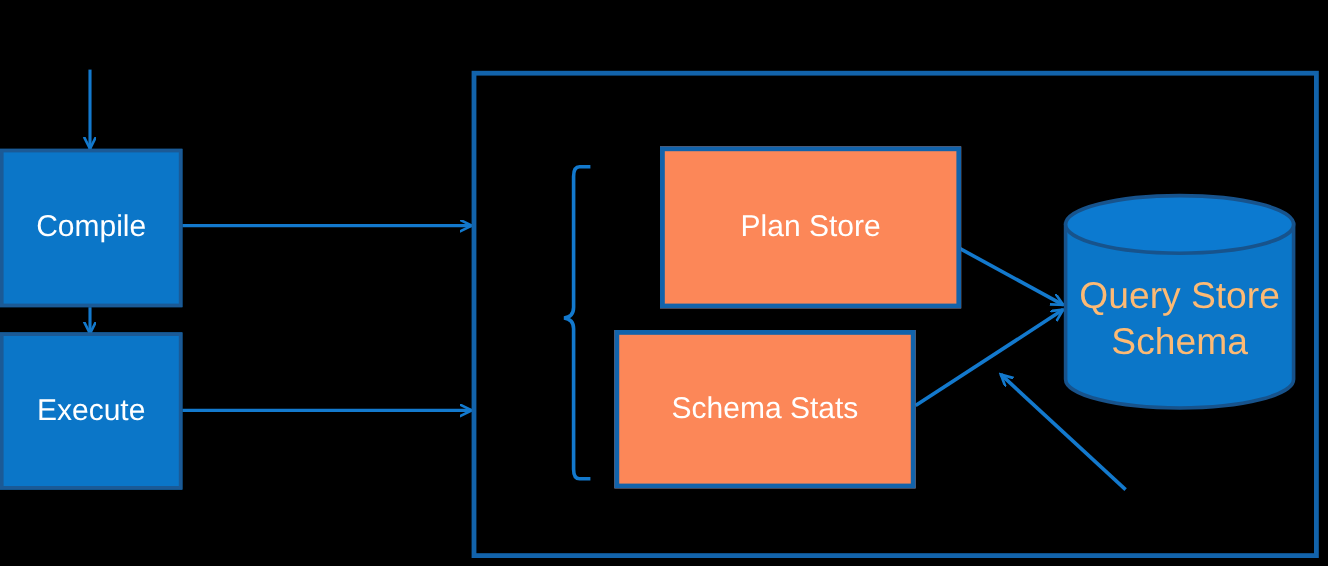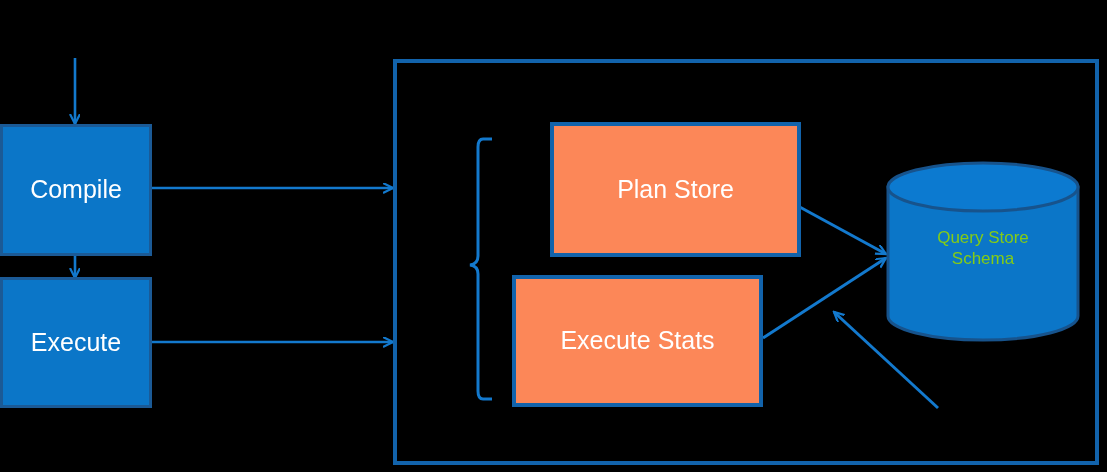--- a/index.html
+++ b/index.html
@@ -56,22 +56,22 @@
     box-sizing: border-box;
     border: 4px solid #1263ab;
     background: transparent;
   }
   #cylinder-label {
     position: absolute;
     left: 888px;
     top: 228px;
     width: 190px;
     text-align: center;
-    color: #84cc16;
-    font-size: 17px;
+    color: #fdba74;
+    font-size: 31px;
     line-height: 1.22;
     white-space: pre-line;
   }
 </style>
 </head>
 <body>
 
 <div id="canvas">
 
   <svg class="svg-layer" viewBox="0 0 1107 472" xmlns="http://www.w3.org/2000/svg">
@@ -130,19 +130,19 @@
 
   <div id="compile-box" class="node node-blue">
     <span>Compile</span>
   </div>
 
   <div id="plan-store-box" class="node node-orange">
     <span>Plan Store</span>
   </div>
 
   <div id="runtime-stats-box" class="node node-orange">
-    <span>Execute Stats</span>
+    <span>Schema Stats</span>
   </div>
 
   <div id="cylinder-label">Query Store
 Schema</div>
 
 </div>
 
 </body></html>

